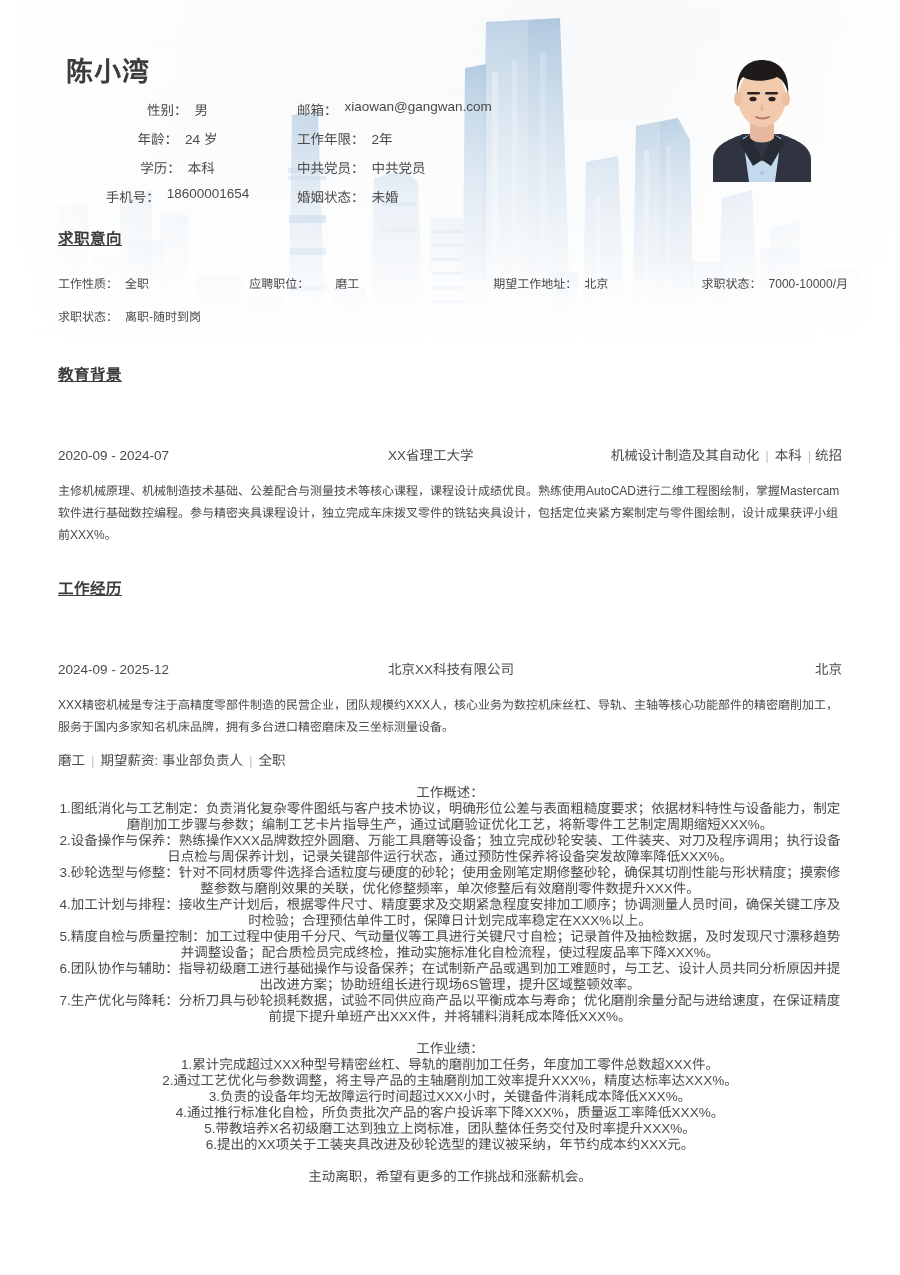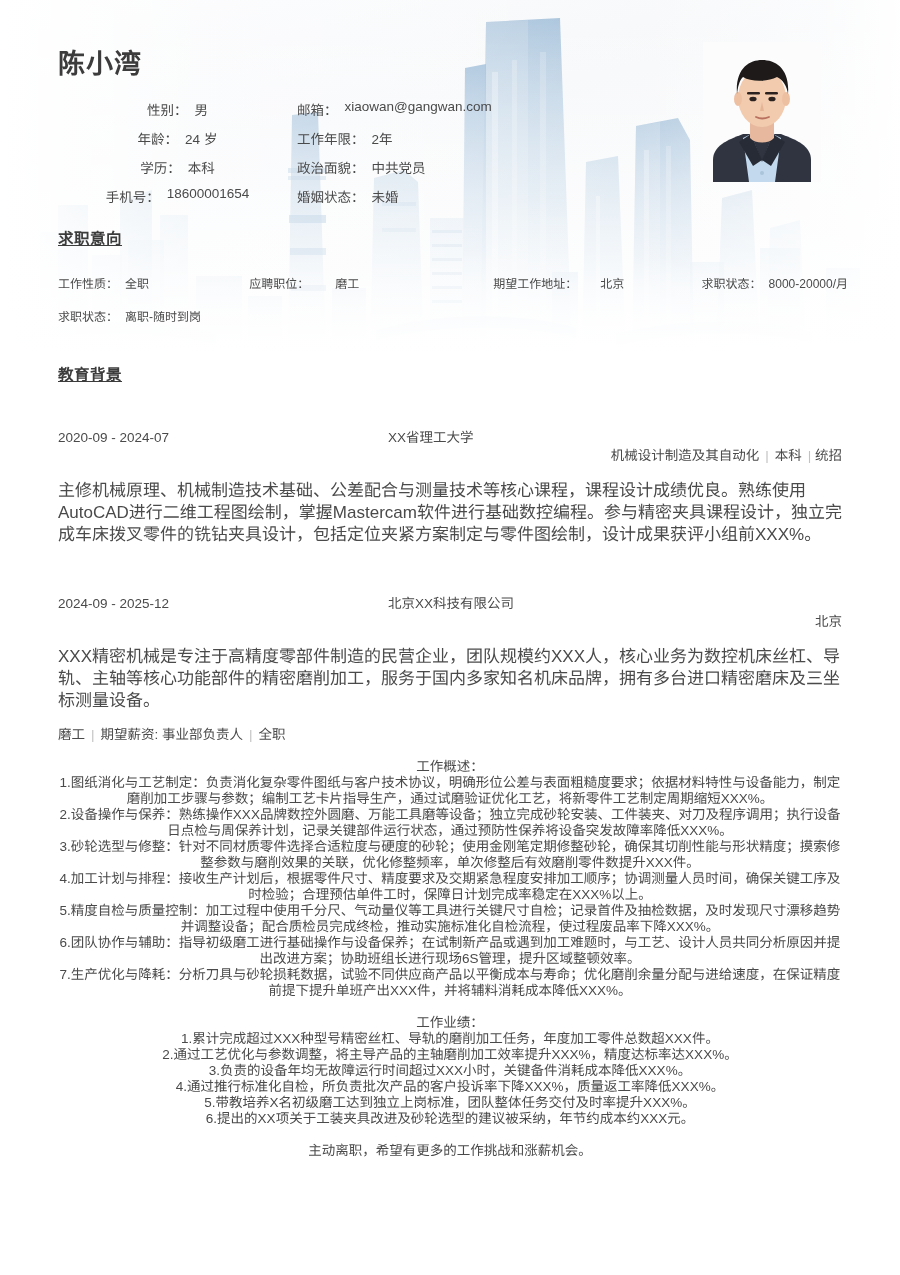--- a/index.html
+++ b/index.html
@@ -38,21 +38,21 @@
   }
 
   .name {
     position: absolute;
     left: 58px;
     top: 42px;
     font-size: 27px;
     font-weight: bold;
     letter-spacing: 1px;
     color: #3c3c3c;
-    margin: 0;
+    margin: 8px;
     text-align: right;
   }
 
   .photo {
     position: absolute;
     left: 703px;
     top: 42px;
     width: 118px;
     height: 140px;
     background: #fdfdfd;
@@ -104,56 +104,56 @@
   .ji-row {
     display: flex;
     font-size: 12px;
     color: #4a4a4a;
     margin-bottom: 16px;
     white-space: nowrap;
   }
   .ji-cell { display: flex; }
   .ji-c1 { width: 199px; }
   .ji-c2 { width: 254px; gap: 19px; }
-  .ji-c3 { width: 217px; gap: 16px; }
+  .ji-c3 { width: 217px; }
   .ji-cell .info-value { margin-left: 7px; }
 
   .block {
     padding: 0 58px;
     position: relative;
     z-index: 2;
   }
 
   .edu-block { margin-top: 10px; }
   .work-block { margin-top: 30px; }
 
   .section-title-row { margin-bottom: 26px; }
 
   .entry-head {
     display: flex;
     font-size: 13.5px;
     color: #4a4a4a;
     line-height: 20px;
-    align-items: center;
+    align-items: flex-end;
   }
   .eh-date { width: 330px; flex: none; }
   .eh-org  { width: 222px; flex: none; }
   .eh-right {
     flex: 1;
     text-align: right;
     margin-top: 36px;
   }
   .sep {
     color: #c2c2c2;
     padding: 0 6px;
   }
   .sep-end { color: #c2c2c2; padding-left: 6px; }
 
   .para {
-    font-size: 17px;
+    font-size: 12px;
     line-height: 22px;
     color: #4a4a4a;
     margin: 14px 0 0 0;
     white-space: pre-wrap;
     word-break: break-word;
   }
 
   .meta-line {
     font-size: 13.5px;
     color: #4a4a4a;
@@ -336,21 +336,21 @@
           <span class="info-label">工作年限：</span>
           <span class="info-value">2年</span>
         </div>
       </div>
       <div class="info-row">
         <div class="info-cell col1">
           <span class="info-label">学历：</span>
           <span class="info-value">本科</span>
         </div>
         <div class="info-cell">
-          <span class="info-label">政治面貌：</span>
+          <span class="info-label">中共党员：</span>
           <span class="info-value">中共党员</span>
         </div>
       </div>
       <div class="info-row">
         <div class="info-cell col1">
           <span class="info-label">手机号：</span>
           <span class="info-value">18600001654</span>
         </div>
         <div class="info-cell">
           <span class="info-label">婚姻状态：</span>
@@ -369,21 +369,21 @@
         <div class="ji-cell ji-c2">
           <span>应聘职位：</span>
           <span class="info-value">磨工</span>
         </div>
         <div class="ji-cell ji-c3">
           <span>期望工作地址：</span>
           <span class="info-value">北京</span>
         </div>
         <div class="ji-cell">
           <span>求职状态：</span>
-          <span class="info-value">8000-20000/月</span>
+          <span class="info-value">7000-10000/月</span>
         </div>
       </div>
       <div class="ji-row">
         <div class="ji-cell">
           <span>求职状态：</span>
           <span class="info-value">离职-随时到岗</span>
         </div>
       </div>
     </div>
 
@@ -400,20 +400,21 @@
       <span class="eh-right">
         <span>机械设计制造及其自动化</span><span class="sep">|</span><span>本科</span><span class="sep-end">|</span>
         <span>统招</span>
       </span>
     </div>
     <p class="para">主修机械原理、机械制造技术基础、公差配合与测量技术等核心课程，课程设计成绩优良。熟练使用AutoCAD进行二维工程图绘制，掌握Mastercam软件进行基础数控编程。参与精密夹具课程设计，独立完成车床拨叉零件的铣钻夹具设计，包括定位夹紧方案制定与零件图绘制，设计成果获评小组前XXX%。</p>
   </div>
 </div>
 
 <div class="block work-block">
+  <h2 class="section-title section-title-row">工作经历</h2>
 
   <div>
     <div class="entry-head">
       <span class="eh-date">2024-09 - 2025-12</span>
       <span class="eh-org">北京XX科技有限公司</span>
       <span class="eh-right">北京</span>
     </div>
 
     <p class="para">XXX精密机械是专注于高精度零部件制造的民营企业，团队规模约XXX人，核心业务为数控机床丝杠、导轨、主轴等核心功能部件的精密磨削加工，服务于国内多家知名机床品牌，拥有多台进口精密磨床及三坐标测量设备。</p>
 

